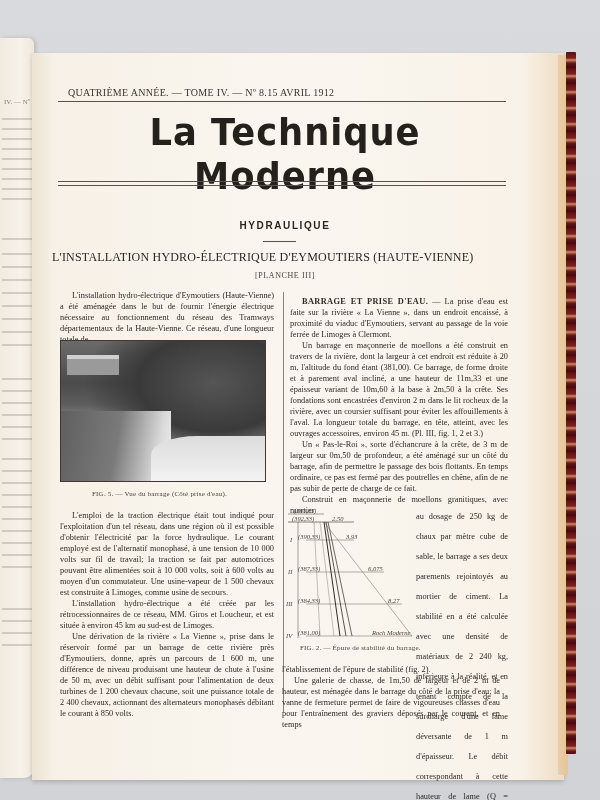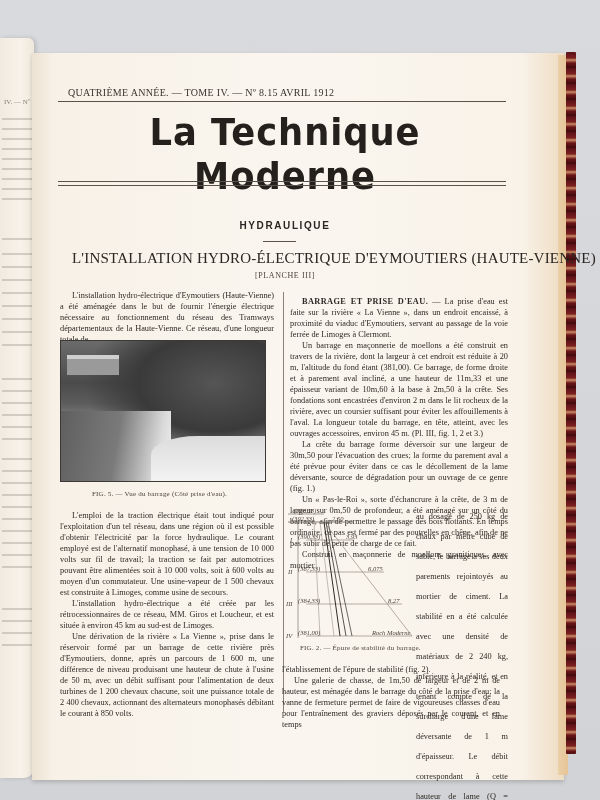--- a/index.html
+++ b/index.html
@@ -58,22 +58,22 @@
     font-size: 38px; letter-spacing: 1px; color: #24201c;
     transform: scaleX(0.93);
   }
   .section-label {
     position: absolute; left: 60px; top: 220px; width: 450px; text-align: center;
     font-family: "Liberation Sans", sans-serif; font-weight: bold; font-size: 10px;
     letter-spacing: 1.6px; color: #2a2622;
   }
   .short-rule { position: absolute; left: 263px; top: 241px; width: 33px; height: 1px; background: #5b534b; }
   .article-title {
-    position: absolute; left: 72px; top: 250px; width: 450px; text-align: center;
-    font-size: 15px; letter-spacing: 0.2px; color: #2a2622; white-space: nowrap;
+    position: absolute; left: 52px; top: 250px; width: 450px; text-align: left;
+    font-size: 12px; letter-spacing: 0.2px; color: #2a2622; white-space: nowrap;
   }
   .plate {
     position: absolute; left: 60px; top: 271px; width: 450px; text-align: center;
     font-size: 8px; letter-spacing: 0.6px; color: #4a433c;
   }
   .col { position: absolute; font-size: 8.3px; line-height: 11px; color: #2e2925; text-align: justify; }
   .col p { text-indent: 12px; }
   .col p.noindent { text-indent: 0; }
   .col .smallcaps { font-variant: small-caps; letter-spacing: 0.4px; font-weight: bold; }
   .col-divider { position: absolute; left: 283px; top: 292px; width: 1px; height: 420px; background: #8a827a; }
@@ -185,21 +185,20 @@
   <p>L'emploi de la traction électrique était tout indiqué pour l'exploitation d'un tel réseau, dans une région où il est possible d'obtenir l'électricité par la force hydraulique. Le courant employé est de l'alternatif monophasé, à une tension de 10 000 volts sur fil de travail; la traction se fait par automotrices pouvant être alimentées soit à 10 000 volts, soit à 600 volts au moyen d'un commutateur. Une usine-vapeur de 1 500 chevaux est construite à Limoges, comme usine de secours.</p>
   <p>L'installation hydro-électrique a été créée par les rétrocessionnaires de ce réseau, MM. Giros et Loucheur, et est située à environ 45 km au sud-est de Limoges.</p>
   <p>Une dérivation de la rivière « La Vienne », prise dans le réservoir formé par un barrage de cette rivière près d'Eymoutiers, donne, après un parcours de 1 600 m, une différence de niveau produisant une hauteur de chute à l'usine de 50 m, avec un débit suffisant pour l'alimentation de deux turbines de 1 200 chevaux chacune, soit une puissance totale de 2 400 chevaux, actionnant des alternateurs monophasés débitant le courant à 850 volts.</p>
 </div>
 
 <div class="col-divider"></div>
 
 <div class="col" style="left:290px; top:296px; width:218px;">
   <p><span class="smallcaps">BARRAGE ET PRISE D'EAU.</span><span> — La prise d'eau est faite sur la rivière « La Vienne », dans un endroit encaissé, à proximité du viaduc d'Eymoutiers, servant au passage de la voie ferrée de Limoges à Clermont.</span></p>
   <p>Un barrage en maçonnerie de moellons a été construit en travers de la rivière, dont la largeur à cet endroit est réduite à 20 m, l'altitude du fond étant (381,00). Ce barrage, de forme droite et à parement aval incliné, a une hauteur de 11m,33 et une épaisseur variant de 10m,60 à la base à 2m,50 à la crête. Ses fondations sont encastrées d'environ 2 m dans le lit rocheux de la rivière, avec un coursier suffisant pour éviter les affouillements à l'aval. La longueur totale du barrage, en tête, atteint, avec les ouvrages accessoires, environ 45 m. (Pl. III, fig. 1, 2 et 3.)</p>
-  <p>La crête du barrage forme déversoir sur une largeur de 30m,50 pour l'évacuation des crues; la forme du parement aval a été prévue pour éviter dans ce cas le décollement de la lame déversante, source de dégradation pour un ouvrage de ce genre (fig. 1.)</p>
   <p>Un « Pas-le-Roi », sorte d'échancrure à la crête, de 3 m de largeur sur 0m,50 de profondeur, a été aménagé sur un côté du barrage, afin de permettre le passage des bois flottants. En temps ordinaire, ce pas est fermé par des poutrelles en chêne, afin de ne pas subir de perte de charge de ce fait.</p>
   <p>Construit en maçonnerie de moellons granitiques, avec mortier</p>
 </div>
 
 <svg class="diagram" viewBox="0 0 130 134">
   <line x1="4" y1="6" x2="40" y2="6" stroke="#6a625a" stroke-width="0.6"></line>
   <line x1="4" y1="14" x2="70" y2="14" stroke="#6a625a" stroke-width="0.8"></line>
   <line x1="14" y1="14" x2="14" y2="130" stroke="#6a625a" stroke-width="0.6"></line>
   <line x1="22" y1="32" x2="70" y2="32" stroke="#6a625a" stroke-width="0.5"></line>
   <line x1="22" y1="64" x2="100" y2="64" stroke="#6a625a" stroke-width="0.5"></line>

